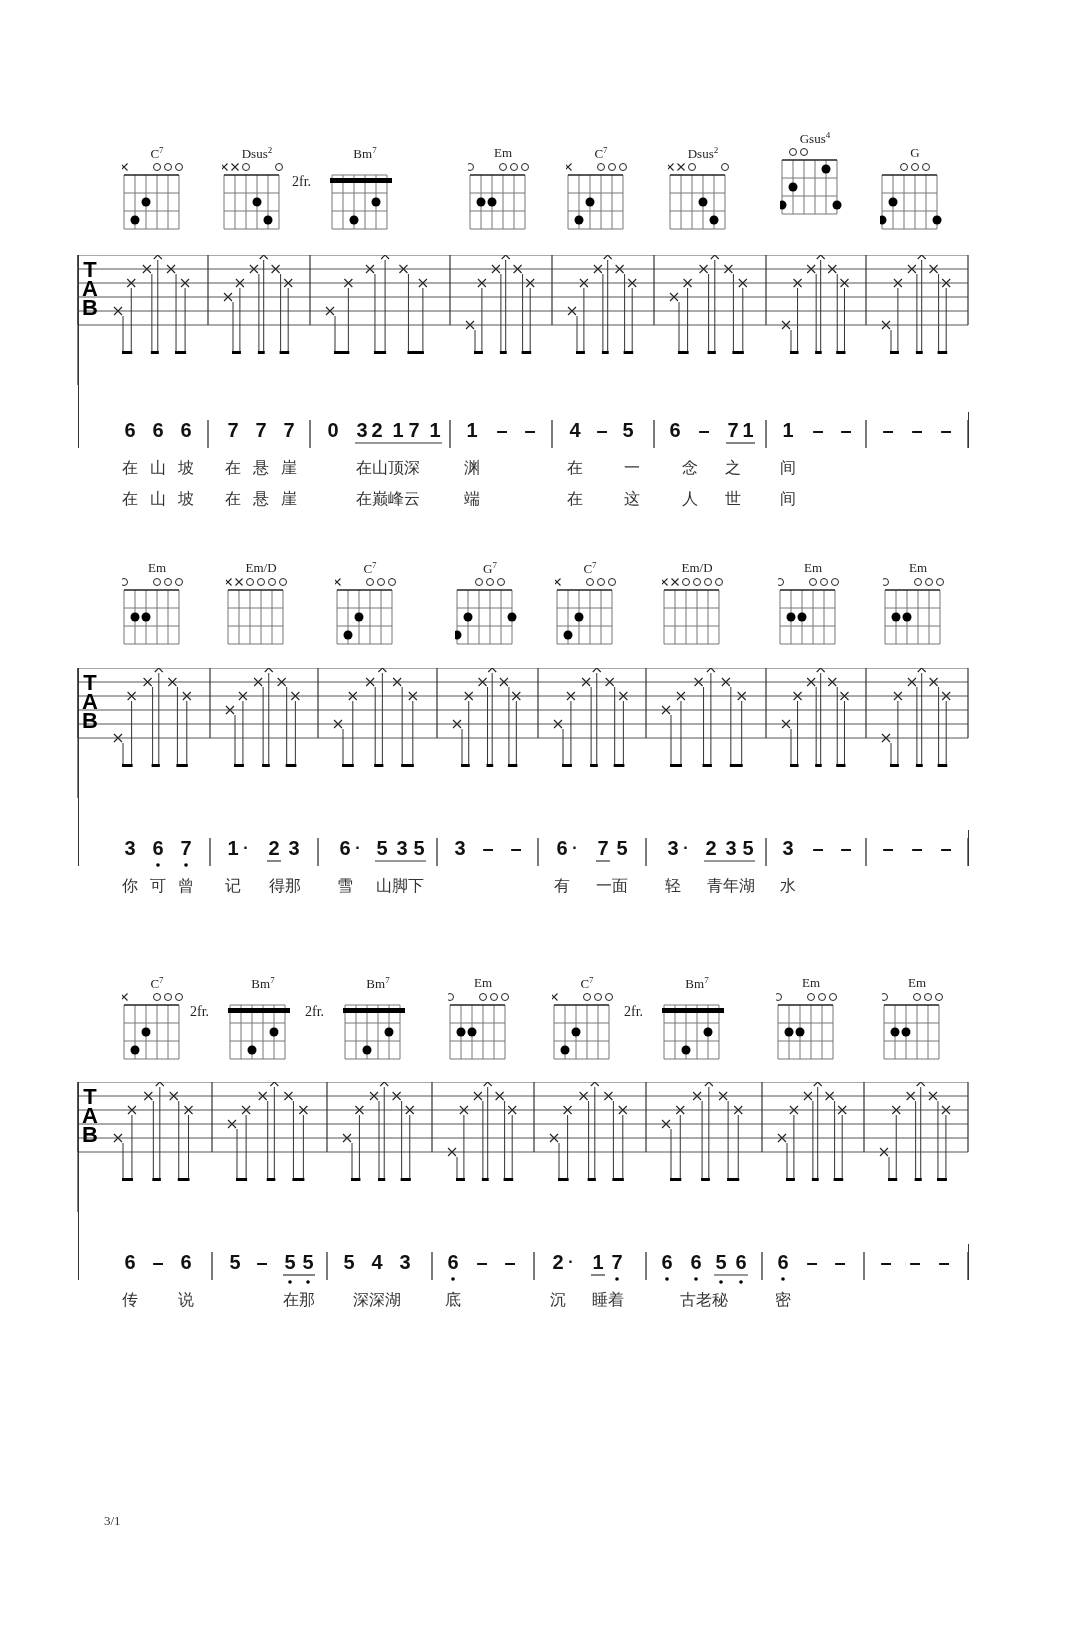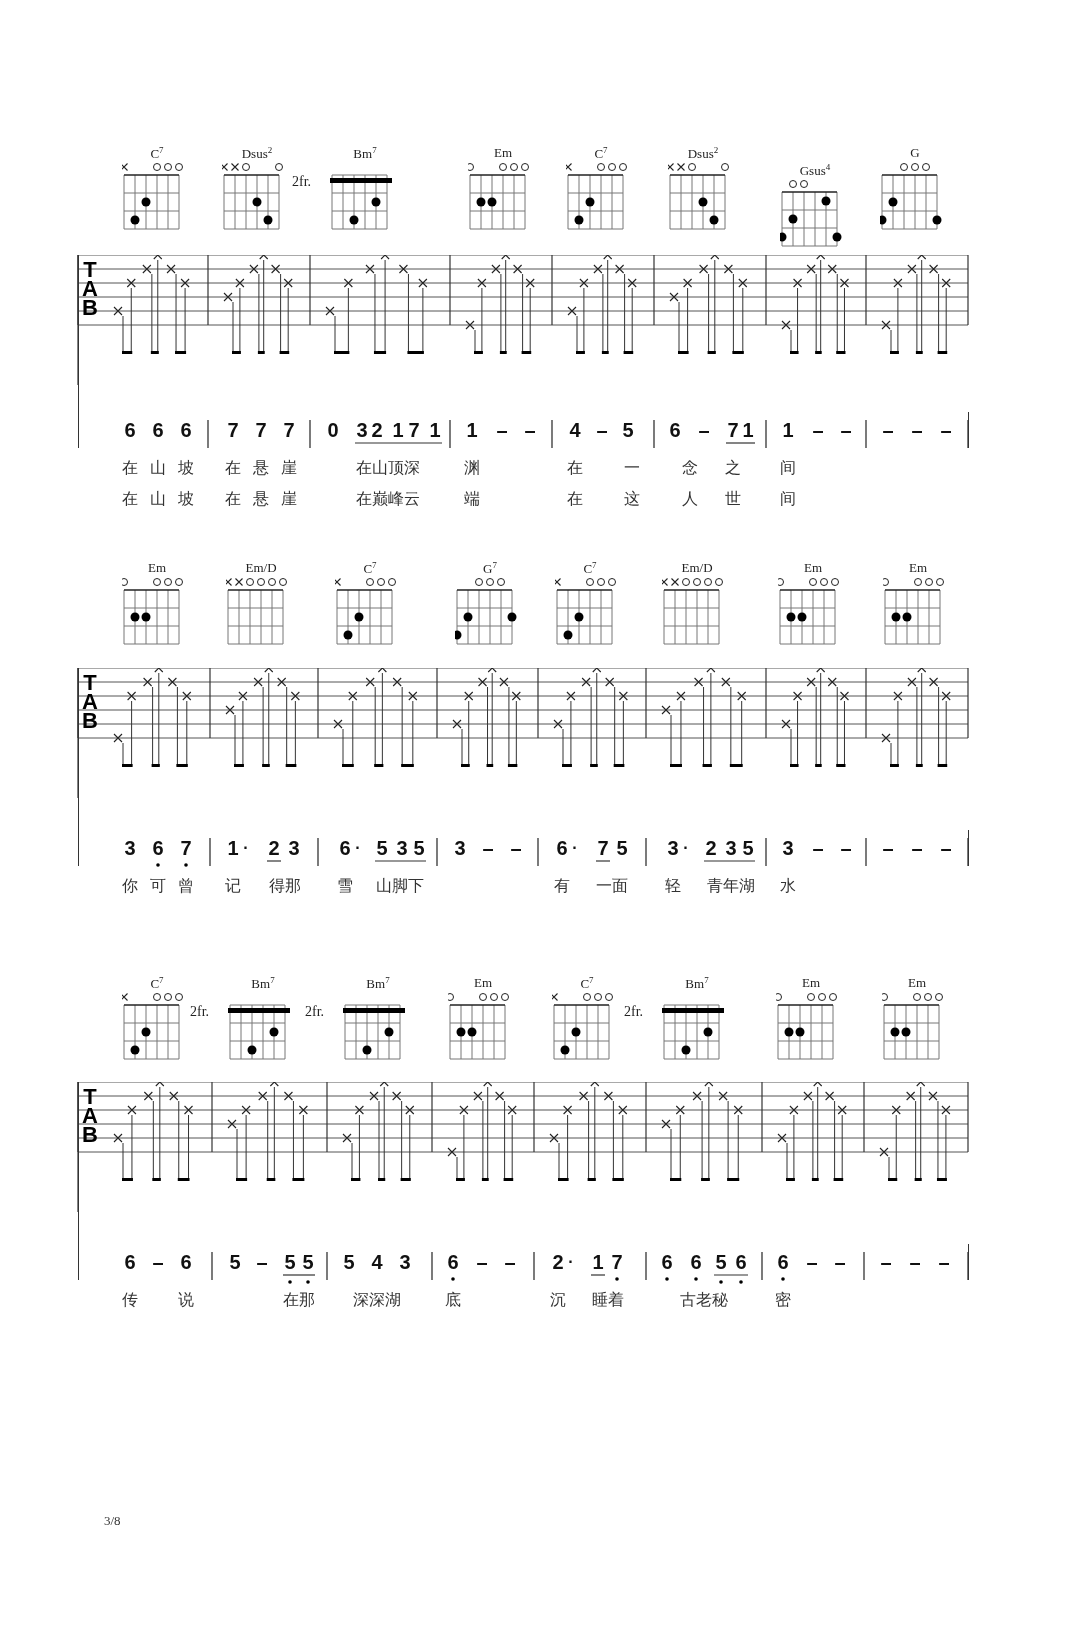--- a/index.html
+++ b/index.html
@@ -138,21 +138,21 @@
           <line x1="46" y1="16" x2="46" y2="70" stroke="#777" stroke-width="1"></line>
           <line x1="57" y1="16" x2="57" y2="70" stroke="#777" stroke-width="1"></line>
           <line x1="2" y1="16" x2="57" y2="16" stroke="#222" stroke-width="1.6"></line>
           <line x1="2" y1="34" x2="57" y2="34" stroke="#777" stroke-width="1"></line>
           <line x1="2" y1="52" x2="57" y2="52" stroke="#777" stroke-width="1"></line>
           <line x1="2" y1="70" x2="57" y2="70" stroke="#777" stroke-width="1"></line>
           <circle cx="35" cy="43" r="4.5" fill="#000"></circle>
           <circle cx="46" cy="61" r="4.5" fill="#000"></circle>
         </svg>
       </div>
-      <div class="chord" style="left: 780px; top: 162px;">
+      <div class="chord" style="left: 780px; top: 130px;">
         <div class="chord-name">Gsus<sup>4</sup></div>
         <svg width="62" height="88">
           <circle cx="13" cy="8" r="3.5" fill="none" stroke="#222" stroke-width="1"></circle>
           <circle cx="24" cy="8" r="3.5" fill="none" stroke="#222" stroke-width="1"></circle>
           <line x1="2" y1="16" x2="2" y2="70" stroke="#777" stroke-width="1"></line>
           <line x1="13" y1="16" x2="13" y2="70" stroke="#777" stroke-width="1"></line>
           <line x1="24" y1="16" x2="24" y2="70" stroke="#777" stroke-width="1"></line>
           <line x1="35" y1="16" x2="35" y2="70" stroke="#777" stroke-width="1"></line>
           <line x1="46" y1="16" x2="46" y2="70" stroke="#777" stroke-width="1"></line>
           <line x1="57" y1="16" x2="57" y2="70" stroke="#777" stroke-width="1"></line>
@@ -1003,13 +1003,13 @@
           <circle cx="741" cy="30" r="1.8" fill="#000"></circle>
           <circle cx="783" cy="27" r="1.8" fill="#000"></circle>
           <line x1="283" y1="23" x2="315" y2="23" stroke="#333" stroke-width="1.2"></line>
           <line x1="591" y1="23" x2="605" y2="23" stroke="#333" stroke-width="1.2"></line>
           <line x1="714" y1="23" x2="748" y2="23" stroke="#333" stroke-width="1.2"></line>
         </svg><div class="note" style="left: 130px; top: 0px;">6</div><div class="note" style="left: 158px; top: 0px;">–</div><div class="note" style="left: 186px; top: 0px;">6</div><div class="note" style="left: 235px; top: 0px;">5</div><div class="note" style="left: 262px; top: 0px;">–</div><div class="note" style="left: 290px; top: 0px;">5</div><div class="note" style="left: 308px; top: 0px;">5</div><div class="note" style="left: 349px; top: 0px;">5</div><div class="note" style="left: 377px; top: 0px;">4</div><div class="note" style="left: 405px; top: 0px;">3</div><div class="note" style="left: 453px; top: 0px;">6</div><div class="note" style="left: 482px; top: 0px;">–</div><div class="note" style="left: 510px; top: 0px;">–</div><div class="note" style="left: 558px; top: 0px;">2</div><div class="note" style="left: 571px; top: 2px; font-size: 16px;">·</div><div class="note" style="left: 598px; top: 0px;">1</div><div class="note" style="left: 617px; top: 0px;">7</div><div class="note" style="left: 667px; top: 0px;">6</div><div class="note" style="left: 696px; top: 0px;">6</div><div class="note" style="left: 721px; top: 0px;">5</div><div class="note" style="left: 741px; top: 0px;">6</div><div class="note" style="left: 783px; top: 0px;">6</div><div class="note" style="left: 812px; top: 0px;">–</div><div class="note" style="left: 840px; top: 0px;">–</div><div class="note" style="left: 886px; top: 0px;">–</div><div class="note" style="left: 915px; top: 0px;">–</div><div class="note" style="left: 944px; top: 0px;">–</div><div class="lyric" style="left: 130px; top: 38px;">传</div><div class="lyric" style="left: 186px; top: 38px;">说</div><div class="lyric" style="left: 299px; top: 38px;">在那</div><div class="lyric" style="left: 377px; top: 38px;">深深湖</div><div class="lyric" style="left: 453px; top: 38px;">底</div><div class="lyric" style="left: 558px; top: 38px;">沉</div><div class="lyric" style="left: 608px; top: 38px;">睡着</div><div class="lyric" style="left: 704px; top: 38px;">古老秘</div><div class="lyric" style="left: 783px; top: 38px;">密</div></div>
       <div style="position: absolute; left: 78px; top: 1082px; width: 1.3px; height: 198px; background: rgb(51, 51, 51);"></div>
       <div style="position: absolute; left: 968px; top: 1244px; width: 1.3px; height: 36px; background: rgb(51, 51, 51);"></div>
     </div>
   </div>
-<div class="page-number">3/8</div>
+<div class="page-number">3/1</div>
 
 </body></html>

